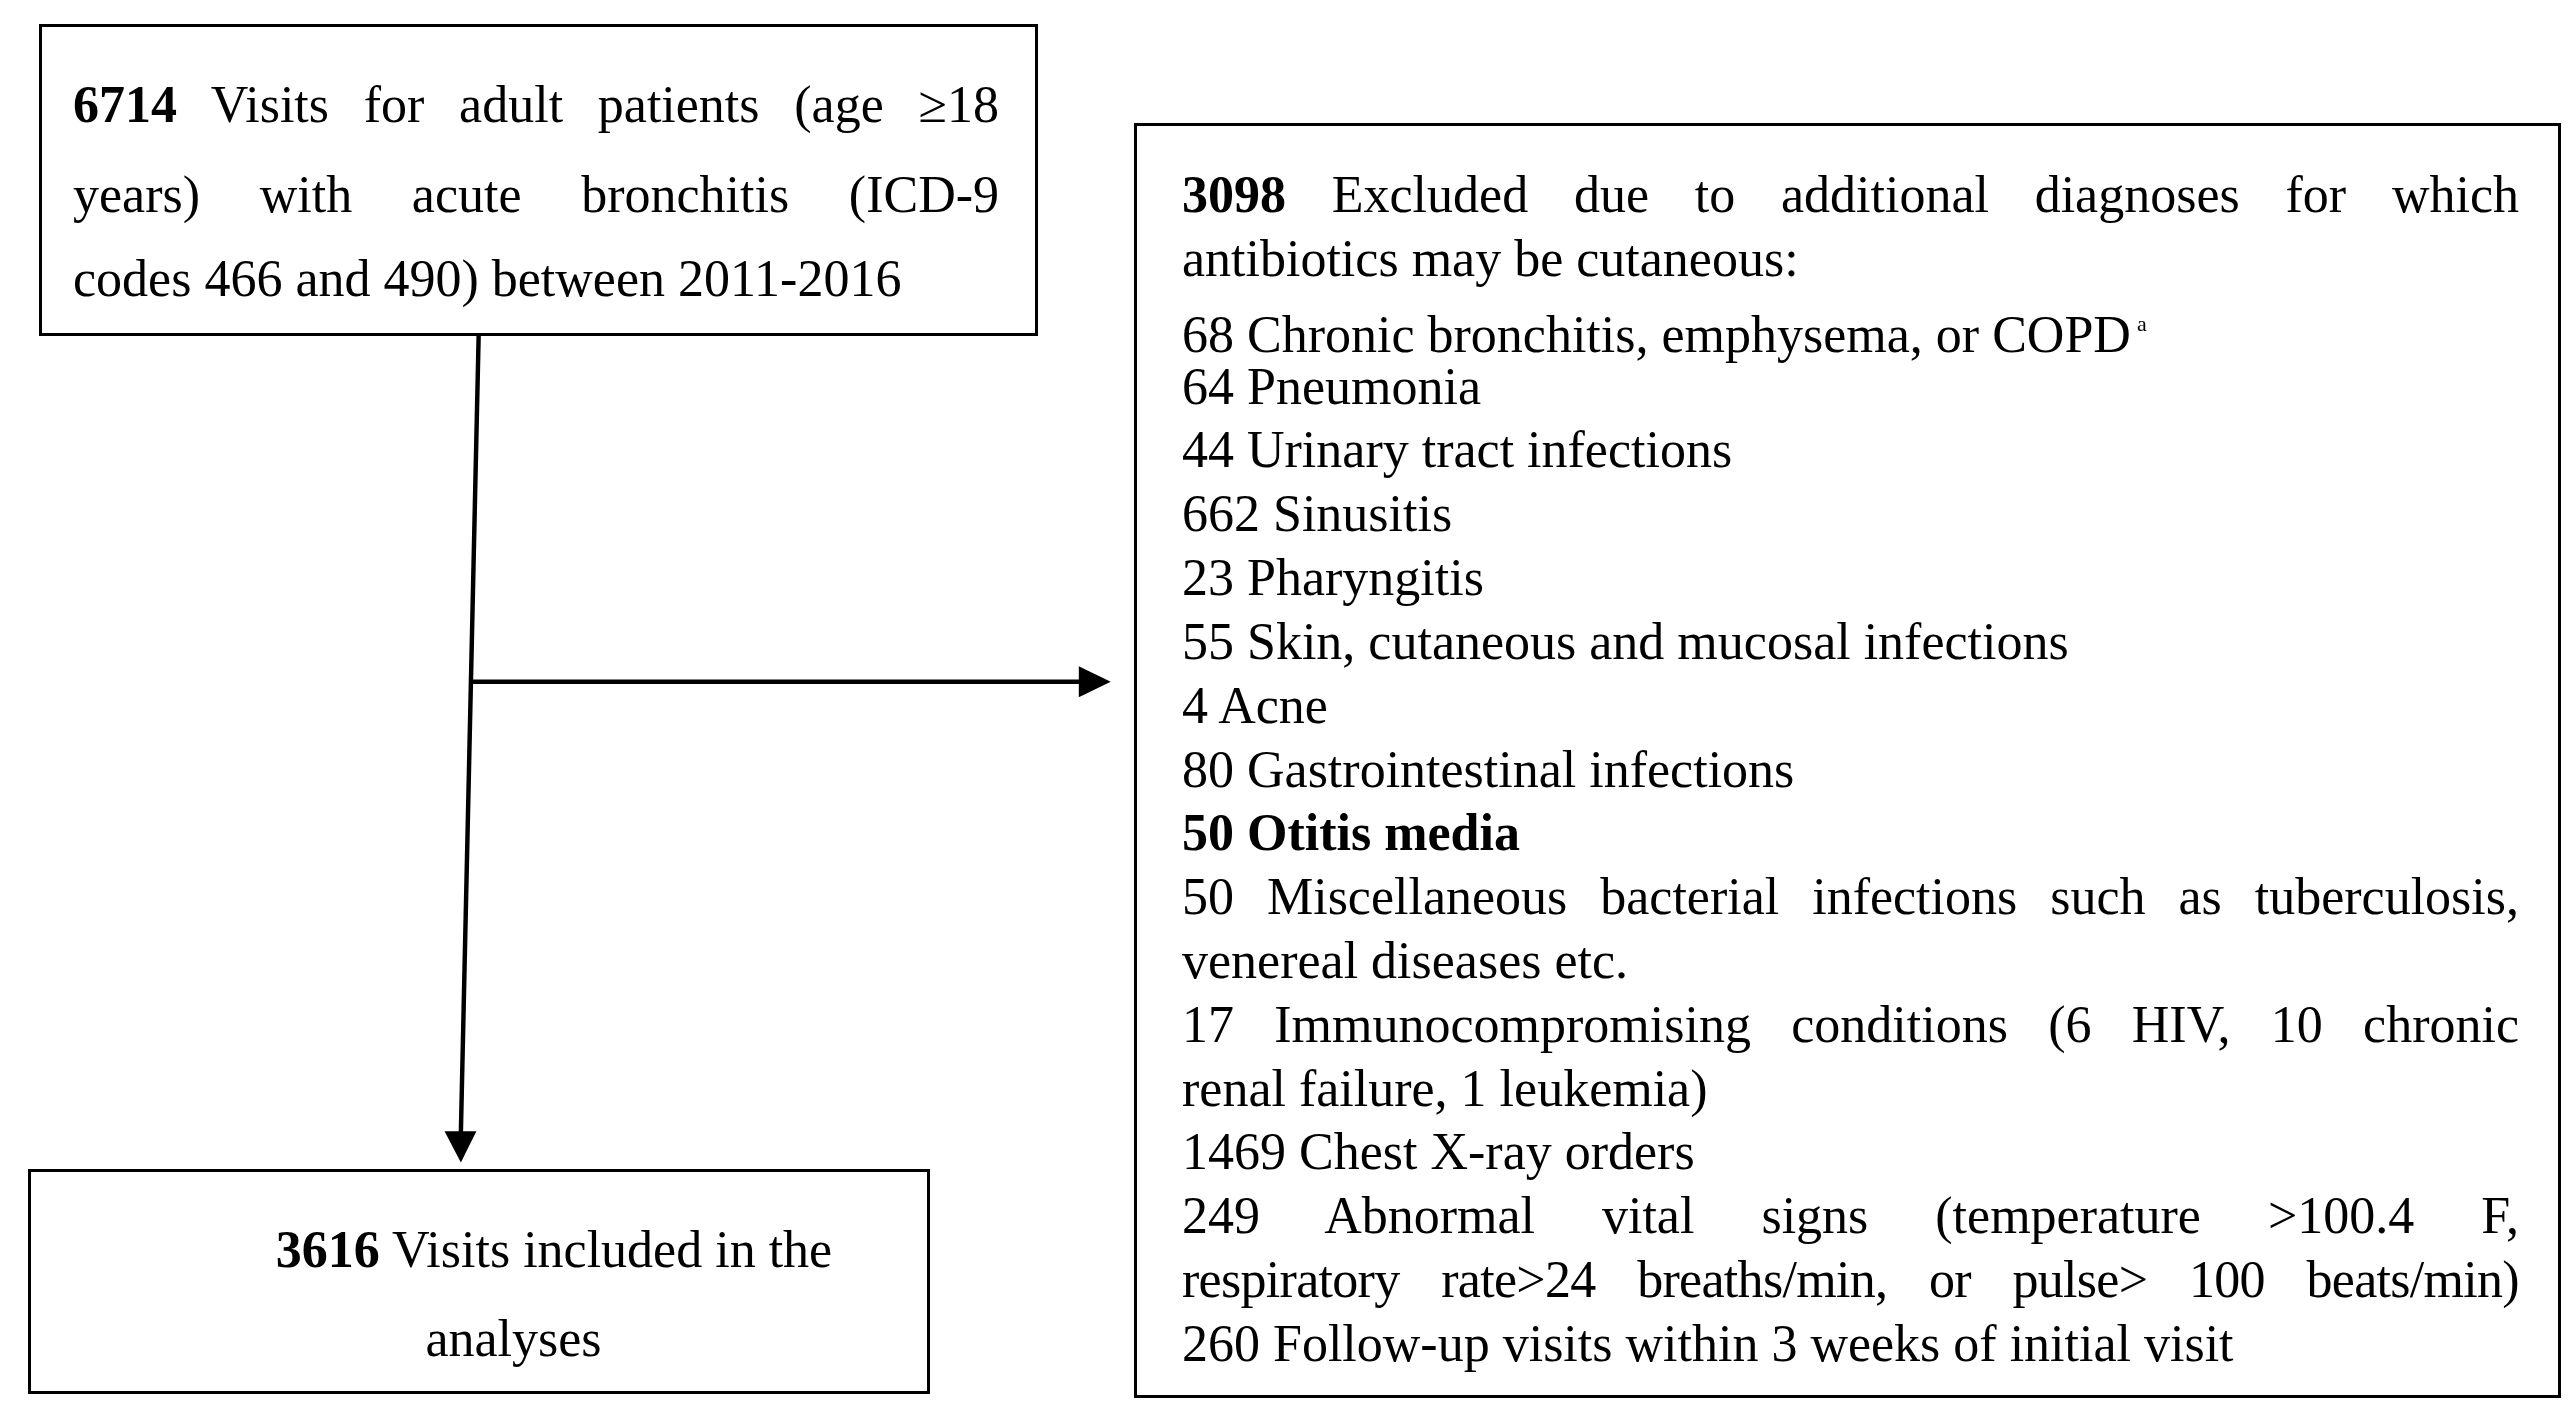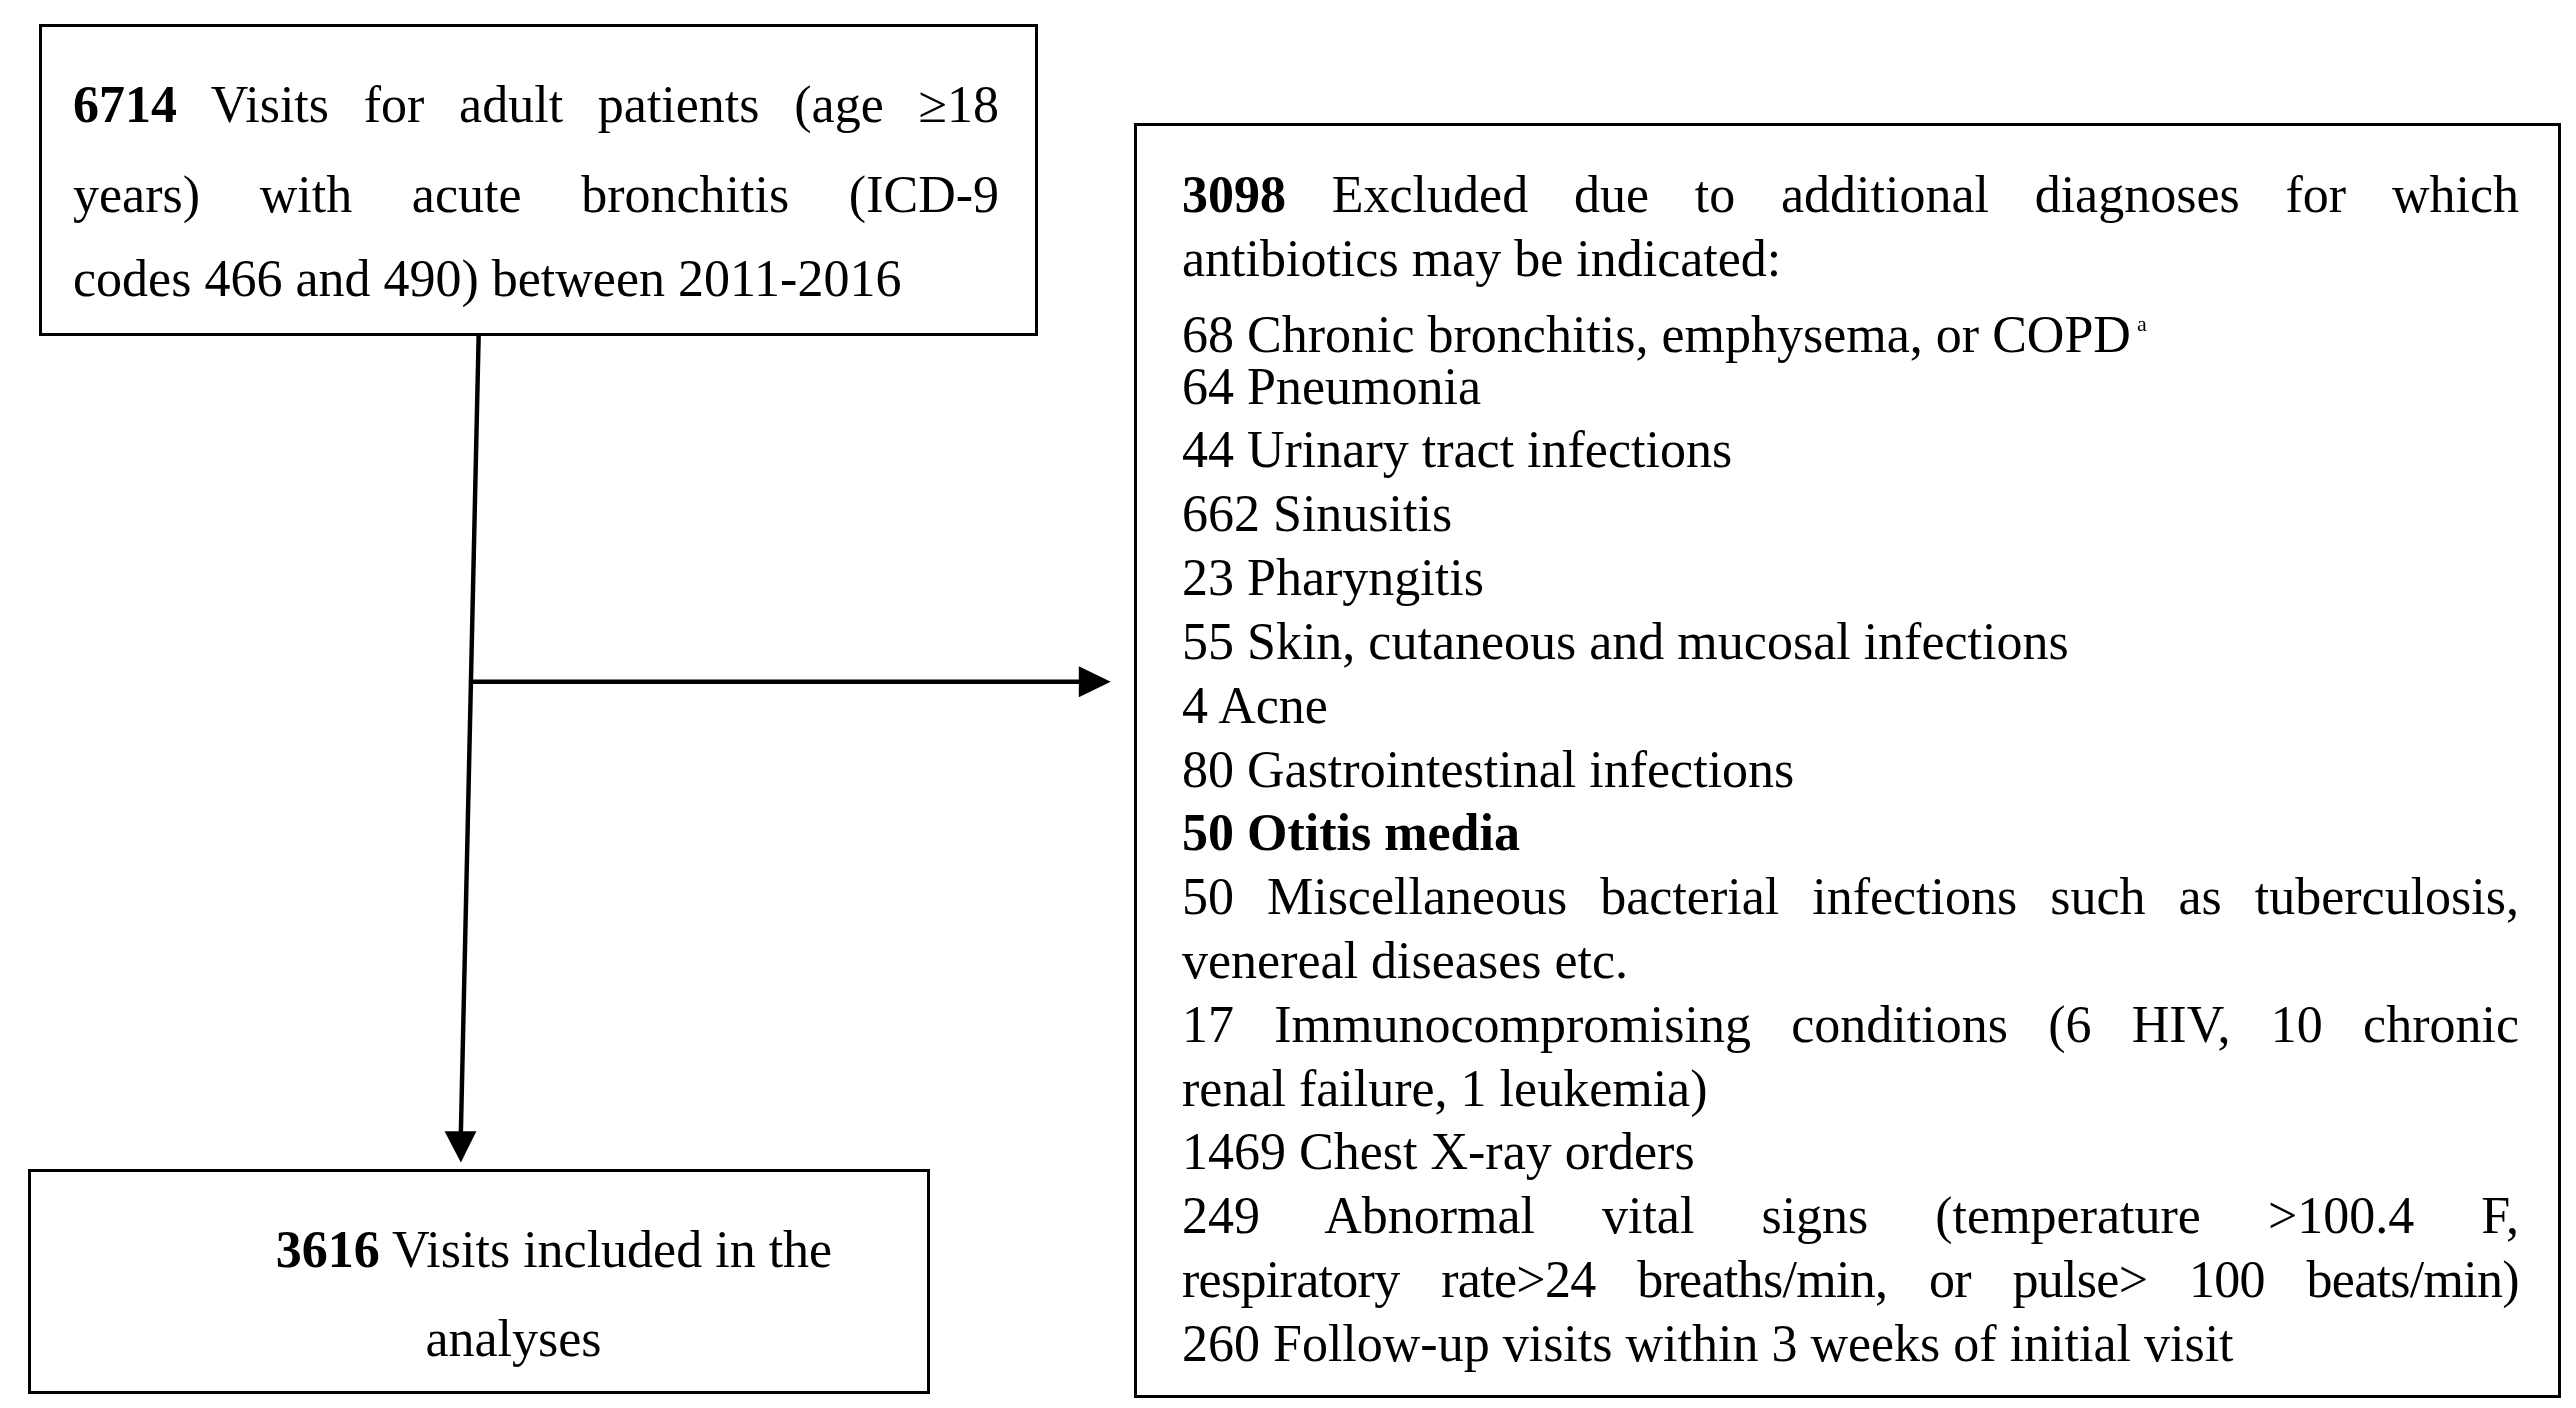--- a/index.html
+++ b/index.html
@@ -81,21 +81,21 @@
   <span>codes 466 and 490) between 2011-2016</span>
 </div>
 
 <div class="box" id="box-excluded"></div>
 
 <div class="line just" style="left:1182px; top:160px; width:1337px;">
   <span class="num">3098</span>
   <span>Excluded due to additional diagnoses for which</span>
 </div>
 <div class="line" style="left:1182px; top:224px;">
-  <span>antibiotics may be indicated:</span>
+  <span>antibiotics may be cutaneous:</span>
 </div>
 
 <div class="line" style="left:1182px; top:300px;">
   <span>68 Chronic bronchitis, emphysema, or COPD</span><sup class="fn">a</sup>
 </div>
 <div class="line" style="left:1182px; top:352px;">
   <span>64 Pneumonia</span>
 </div>
 <div class="line" style="left:1182px; top:415px;">
   <span>44 Urinary tract infections</span>

